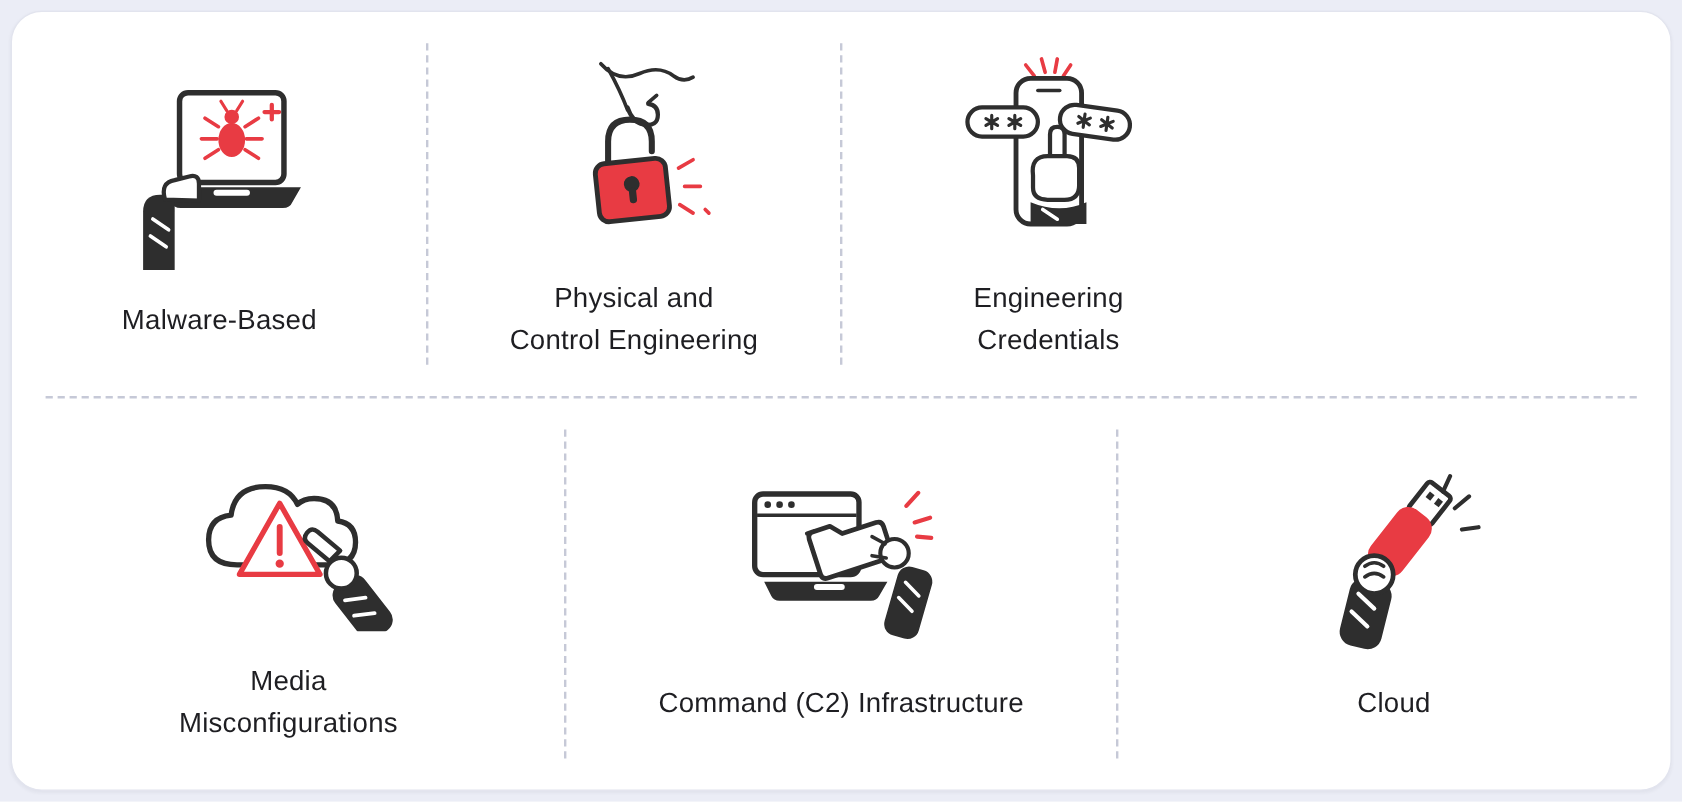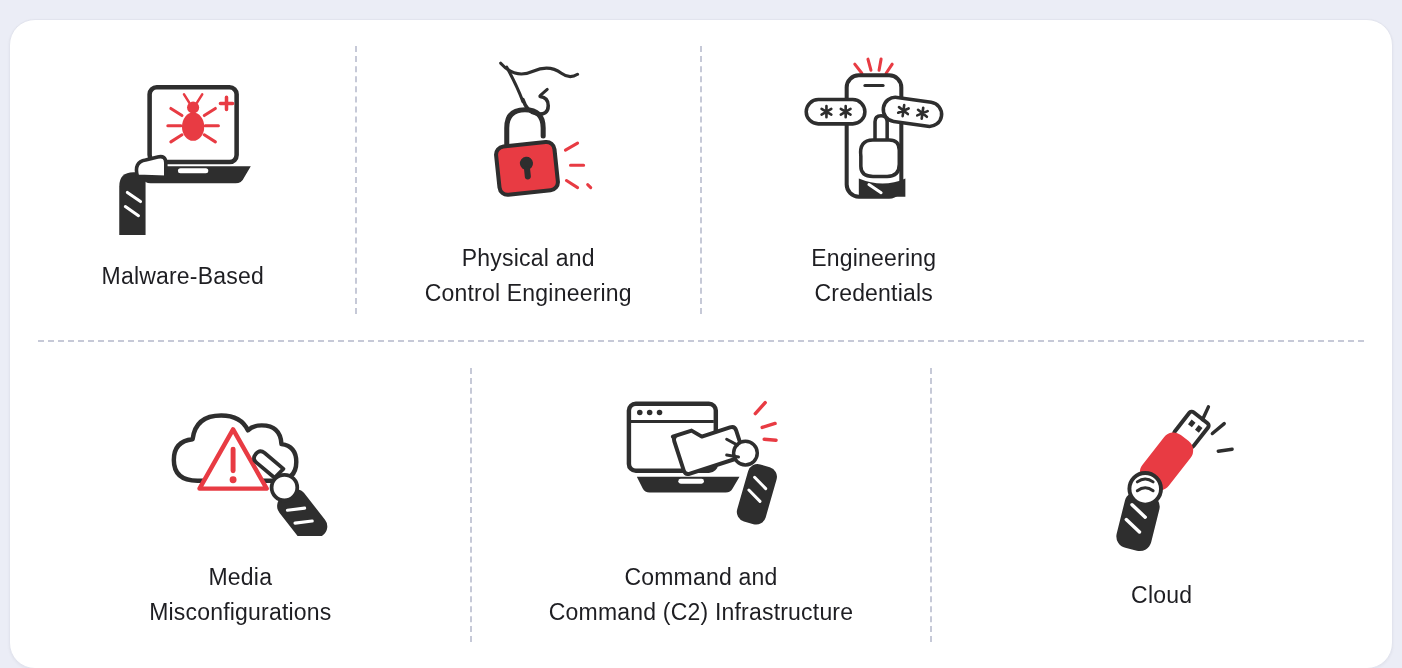--- a/index.html
+++ b/index.html
@@ -4,21 +4,21 @@
 <style>
   * { box-sizing: border-box; margin: 0; padding: 0; }
   html,body { width: 1402px; height: 668px; }
   body {
     background: #ebedf6;
     font-family: "Liberation Sans", sans-serif;
     position: relative;
   }
   .card {
     position: absolute;
-    left: 9px; top: 19px;
+    left: 9px; top: 9px;
     width: 1384px; height: 650px;
     background: #ffffff;
     border: 1px solid #e2e4ee;
     border-radius: 26px;
     display: flex;
     flex-direction: column;
     overflow: hidden;
     box-shadow: 0 1px 3px rgba(30,30,60,.05);
   }
   .row { display: grid; }
@@ -209,21 +209,20 @@
             <path d="M144 102 l14 8 M142 116 l14 8" stroke="#fff" stroke-width="3" stroke-linecap="round"></path>
           </g>
 
           <circle cx="140" cy="76" r="12" fill="#fff" stroke="#2e2e2e" stroke-width="3.5"></circle>
           <path d="M132 68 l-11 -6 M133 80 l-12 -2" stroke="#2e2e2e" stroke-width="3" stroke-linecap="round"></path>
 
           <path d="M150 36 l10 -11 M157 50 l13 -4 M159 62 l12 1" stroke="#e83b43" stroke-width="3.5" stroke-linecap="round" fill="none"></path>
         </svg>
       </div>
       <div class="label">
-        <span>Command and</span>
         <span>Command (C2) Infrastructure</span>
       </div>
     </div>
 
     <div class="cell">
       <div class="icon-box">
         <svg width="192" height="158" viewBox="0 0 190 160">
 
           <g transform="rotate(14 70 130)">
             <rect x="52" y="98" width="36" height="58" rx="12" fill="#2e2e2e"></rect>

